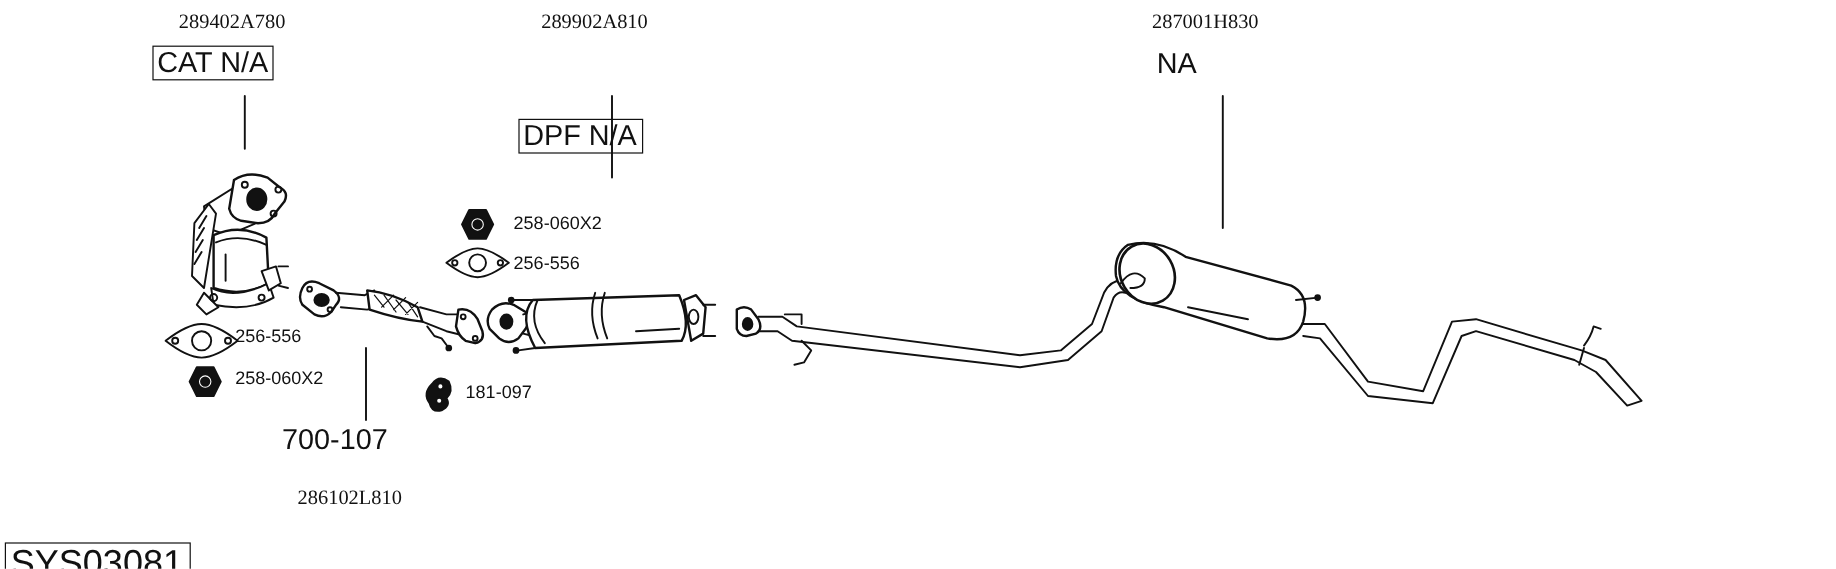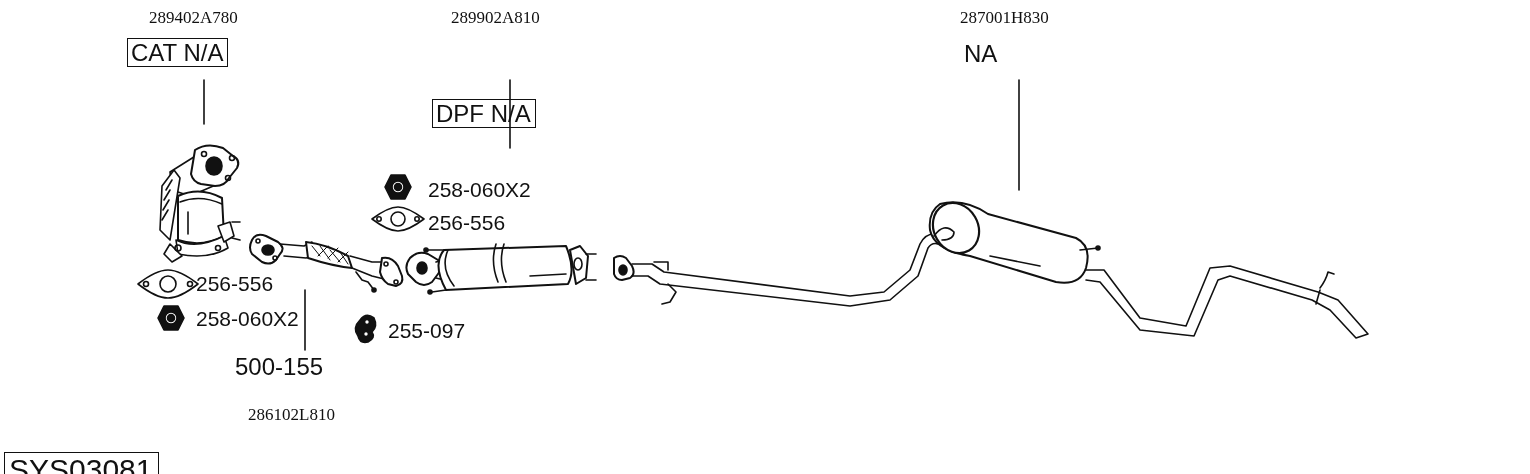--- a/index.html
+++ b/index.html
@@ -2,21 +2,21 @@
 <html><head>
 <meta charset="utf-8">
 <style>
   html, body { margin:0; padding:0; background:#ffffff; }
   body { width:1530px; height:474px; position:relative; overflow:hidden;
          font-family:"Liberation Sans", sans-serif; color:#111; }
   .abs { position:absolute; }
   .pn { font-size:17px; white-space:nowrap;font-family:Liberation Serif, serif; }
   .big { font-size:24px; white-space:nowrap; line-height:1; }
   .boxed { border:1.5px solid #111; padding:2px 4px 1px 3px; }
-  .lbl { font-size:21px; white-space:nowrap; }
+  .lbl { font-size:15px; white-space:nowrap; }
   svg.art { position:absolute; left:0; top:0; }
 </style>
 </head>
 <body>
 
 <svg class="art" width="1530" height="474" viewBox="0 0 1530 474" fill="none" stroke="#111" stroke-width="1.6" stroke-linejoin="round" stroke-linecap="round">
 
   <line x1="204" y1="80" x2="204" y2="124"></line>
   <line x1="510" y1="80" x2="510" y2="148"></line>
   <line x1="1019" y1="80" x2="1019" y2="190"></line>
@@ -131,22 +131,22 @@
 
 <div class="abs pn" style="left:149px;top:8px;">289402A780</div>
 <div class="abs big boxed" style="left:127px;top:38px;">CAT N/A</div>
 
 <div class="abs pn" style="left:451px;top:8px;">289902A810</div>
 <div class="abs big boxed" style="left:432px;top:51px;margin-top:48px;">DPF N/A</div>
 
 <div class="abs pn" style="left:960px;top:8px;">287001H830</div>
 <div class="abs big" style="left:964px;top:42px;text-align:right;">NA</div>
 
-<div class="abs big" style="left:235px;top:355px;">500-155</div>
+<div class="abs big" style="left:235px;top:355px;">700-107</div>
 <div class="abs pn" style="left:248px;top:405px;text-align:right;">286102L810</div>
 
 <div class="abs lbl" style="left:196px;top:272px;">256-556</div>
 <div class="abs lbl" style="left:196px;top:307px;">258-060X2</div>
 <div class="abs lbl" style="left:428px;top:178px;">258-060X2</div>
 <div class="abs lbl" style="left:428px;top:211px;">256-556</div>
-<div class="abs lbl" style="left:388px;top:319px;">255-097</div>
+<div class="abs lbl" style="left:388px;top:319px;">181-097</div>
 
 <div class="abs boxed" style="left:4px;top:432px;font-size:30px;line-height:1;padding:2px 6px 18px 4px;margin-top:20px;">SYS03081</div>
 
 </body></html>

